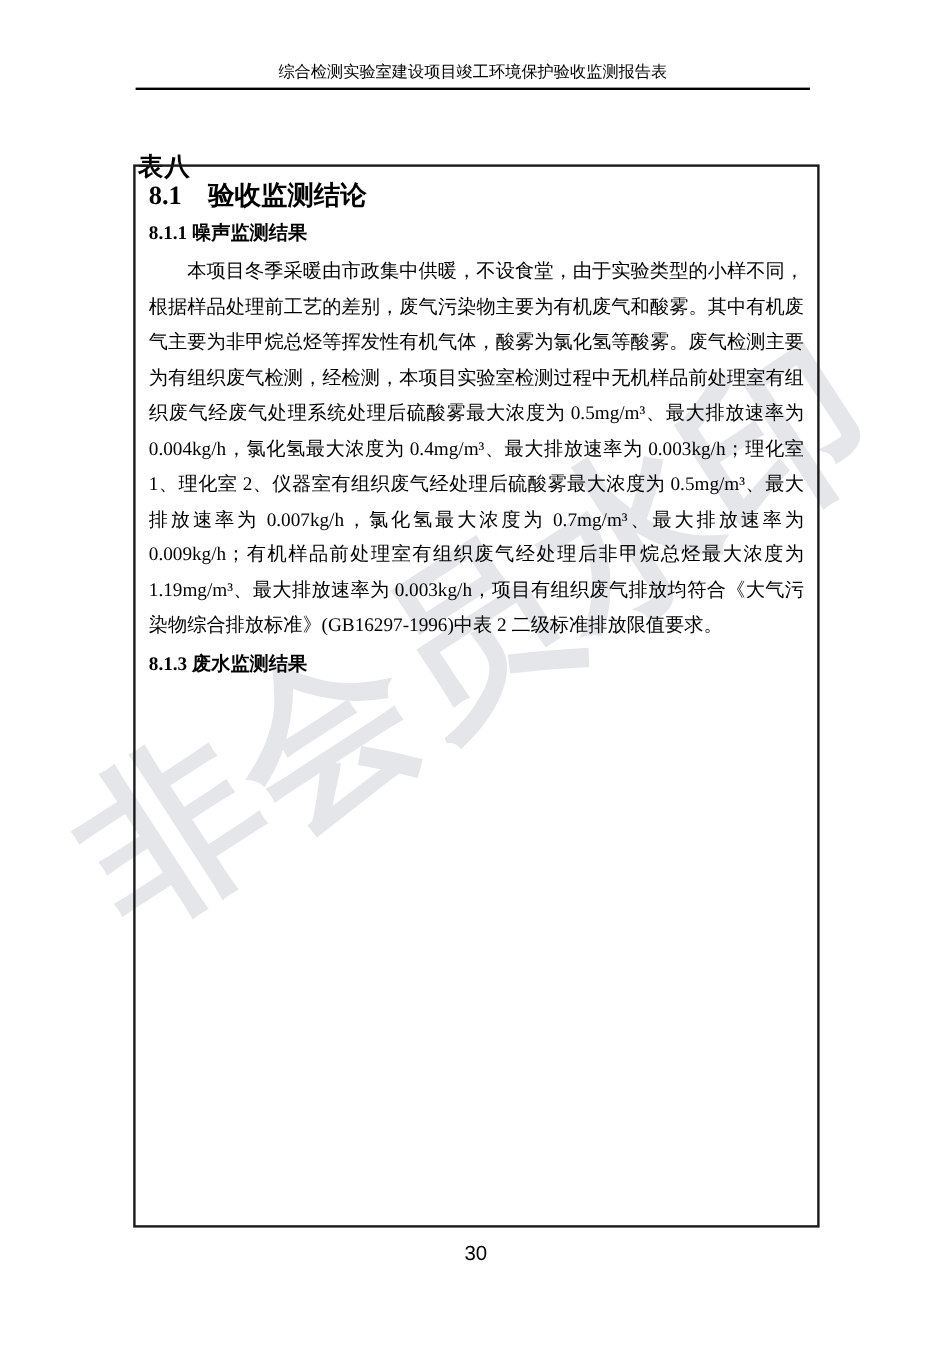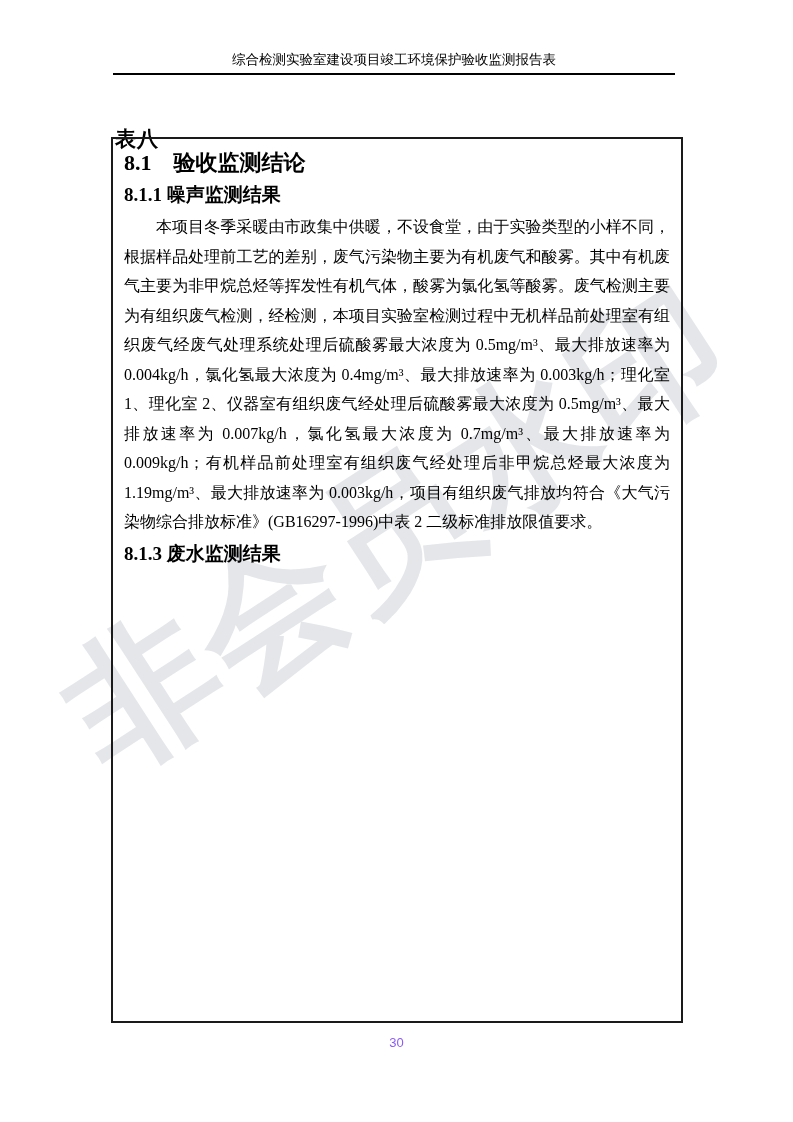--- a/index.html
+++ b/index.html
@@ -66,21 +66,21 @@
     padding: 7px 11px 0 11px;
     overflow: hidden;
   }
   .h1 {
     font-size: 22px;
     font-weight: 700;
     line-height: 30px;
     margin: 2px 0 2px 0;
   }
   .h2 {
-    font-size: 19px;
+    font-size: 16px;
     font-weight: 700;
     line-height: 30px;
     margin: 2px 0 0 0;
   }
   .h2.gap {
     margin-top: 9px;
   }
   .body-p {
     font-size: 16px;
     line-height: 29.5px;
@@ -89,22 +89,22 @@
     margin: 2px 0 0 0;
     word-break: break-word;
   }
   .page-number {
     position: absolute;
     left: 0;
     top: 1035px;
     width: 100%;
     text-align: center;
     font-family: "Liberation Sans", sans-serif;
-    font-size: 13px;
-    color: #8b5cf6;
+    font-size: 17px;
+    color: #000000;
   }
 </style>
 </head>
 <body>
 
 <div class="page">
 
   <div class="watermark">非会员水印</div>
 
   <div class="content">

